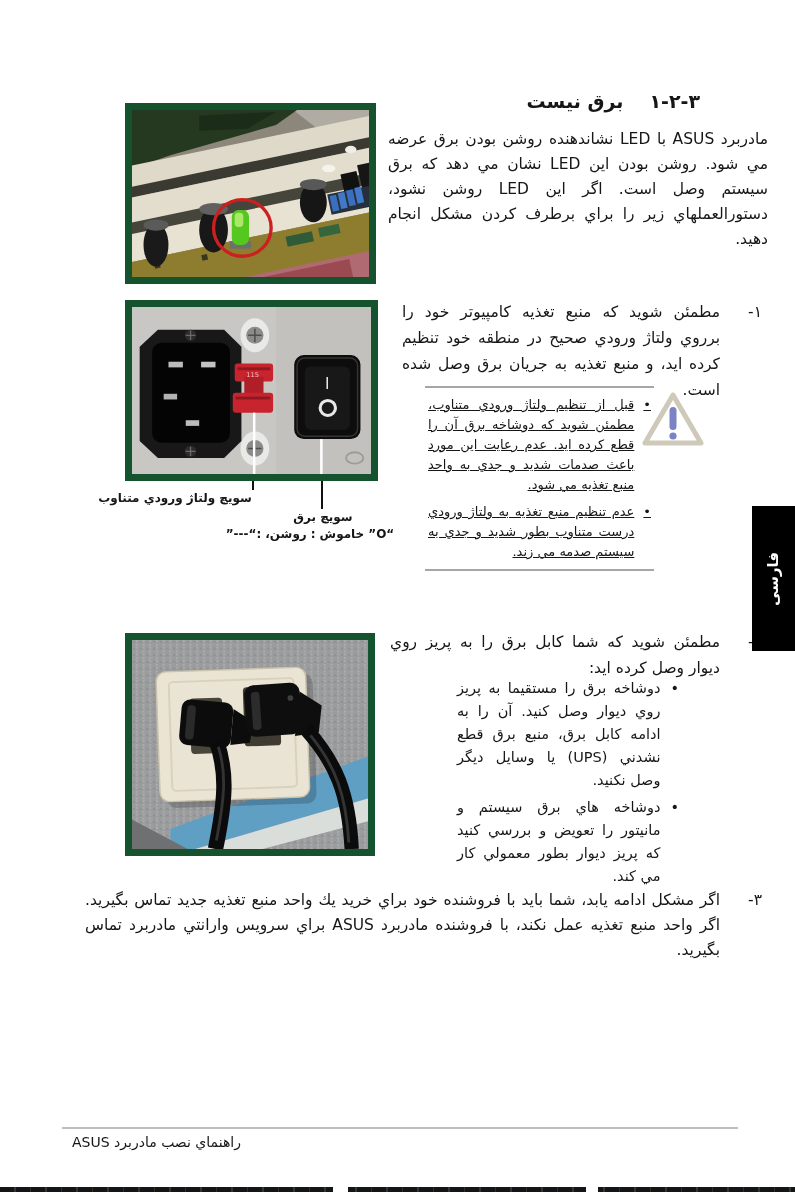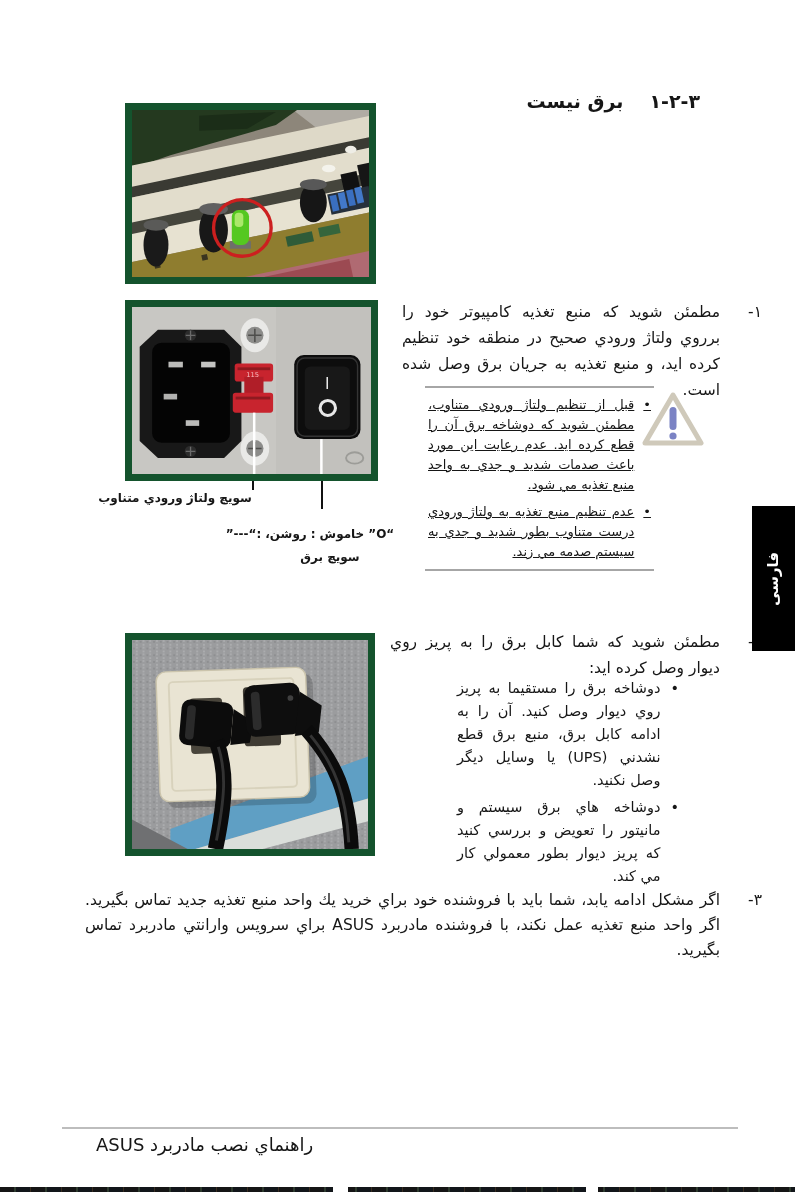--- a/index.html
+++ b/index.html
@@ -40,47 +40,48 @@
   .photo svg{display:block;width:100%;height:100%;}
   .photo1{left:125px;top:103px;width:251px;height:181px;}
   .photo2{left:125px;top:300px;width:253px;height:181px;}
   .photo3{left:125px;top:633px;width:250px;height:223px;}
   
   .callout{position:absolute;width:2px;background:#111;}
   .calloutA{left:252px;top:481px;height:9px;}
   .calloutB{left:321px;top:481px;height:28px;}
   .psu-label{position:absolute;font-size:12px;font-weight:bold;direction:rtl;text-align:center;line-height:16px;}
   .lbl-voltage{left:96px;top:490px;width:158px;}
-  .lbl-power{left:290px;top:509px;width:80px;margin-top:40px;}
+  .lbl-power{left:283px;top:509px;width:80px;}
   .lbl-power-line{position:absolute;left:218px;top:527px;width:184px;display:flex;direction:ltr;
     justify-content:center;gap:4px;font-size:12px;font-weight:bold;white-space:nowrap;}
   
   .side-tab{position:absolute;left:752px;top:506px;width:43px;height:145px;background:#000;
     display:flex;align-items:center;justify-content:center;}
   .side-tab span{transform:rotate(-90deg);color:#fff;font-size:15px;font-weight:bold;white-space:nowrap;letter-spacing:1px;}
   
   .footer-rule{position:absolute;left:62px;top:1127px;width:676px;height:2px;background:#bdbdbd;}
-  .footer-text{position:absolute;left:96px;top:1134px;direction:rtl;font-size:18px;white-space:nowrap;}
+  .footer-text{position:absolute;left:72px;top:1134px;direction:rtl;font-size:14px;white-space:nowrap;}
   
   .edge-strip{position:absolute;left:0;top:1187px;width:795px;height:5px;
     background:repeating-linear-gradient(90deg,#151515 0 14px,#2d3a2d 14px 16px,#12161a 16px 30px,#3a2d20 30px 31px);}
   .edge-gap{position:absolute;top:1186px;height:7px;background:#fff;}
   .edge-gap.g1{left:333px;width:15px;}
   .edge-gap.g2{left:586px;width:12px;}
 </style>
 </head>
 <body>
 
 <div class="page">
 
   <div class="heading">
     <span>٣-٢-١</span>
     <span>برق نيست</span>
   </div>
 
+  <div class="intro">مادربرد ASUS با LED نشاندهنده روشن بودن برق عرضه مي شود. روشن بودن اين LED نشان مي دهد كه برق سيستم وصل است. اگر اين LED روشن نشود، دستورالعملهاي زير را براي برطرف كردن مشكل انجام دهيد.</div>
 
   <div class="photo photo1">
     <svg viewBox="0 0 247 177" preserveAspectRatio="none">
       <rect x="0" y="0" width="247" height="177" fill="#8d867a"></rect>
       <polygon points="168,0 247,0 247,58 196,22" fill="#b0aca4"></polygon>
       <rect x="214" y="18" width="33" height="46" fill="#4a4a48"></rect>
       <polygon points="0,0 172,0 150,16 40,48 0,62" fill="#24391f"></polygon>
       <polygon points="70,6 150,2 120,20 70,22" fill="#1b2d18"></polygon>
       <g transform="rotate(-12 123 90)">
         <rect x="-20" y="34" width="300" height="24" fill="#ded9c8"></rect>

